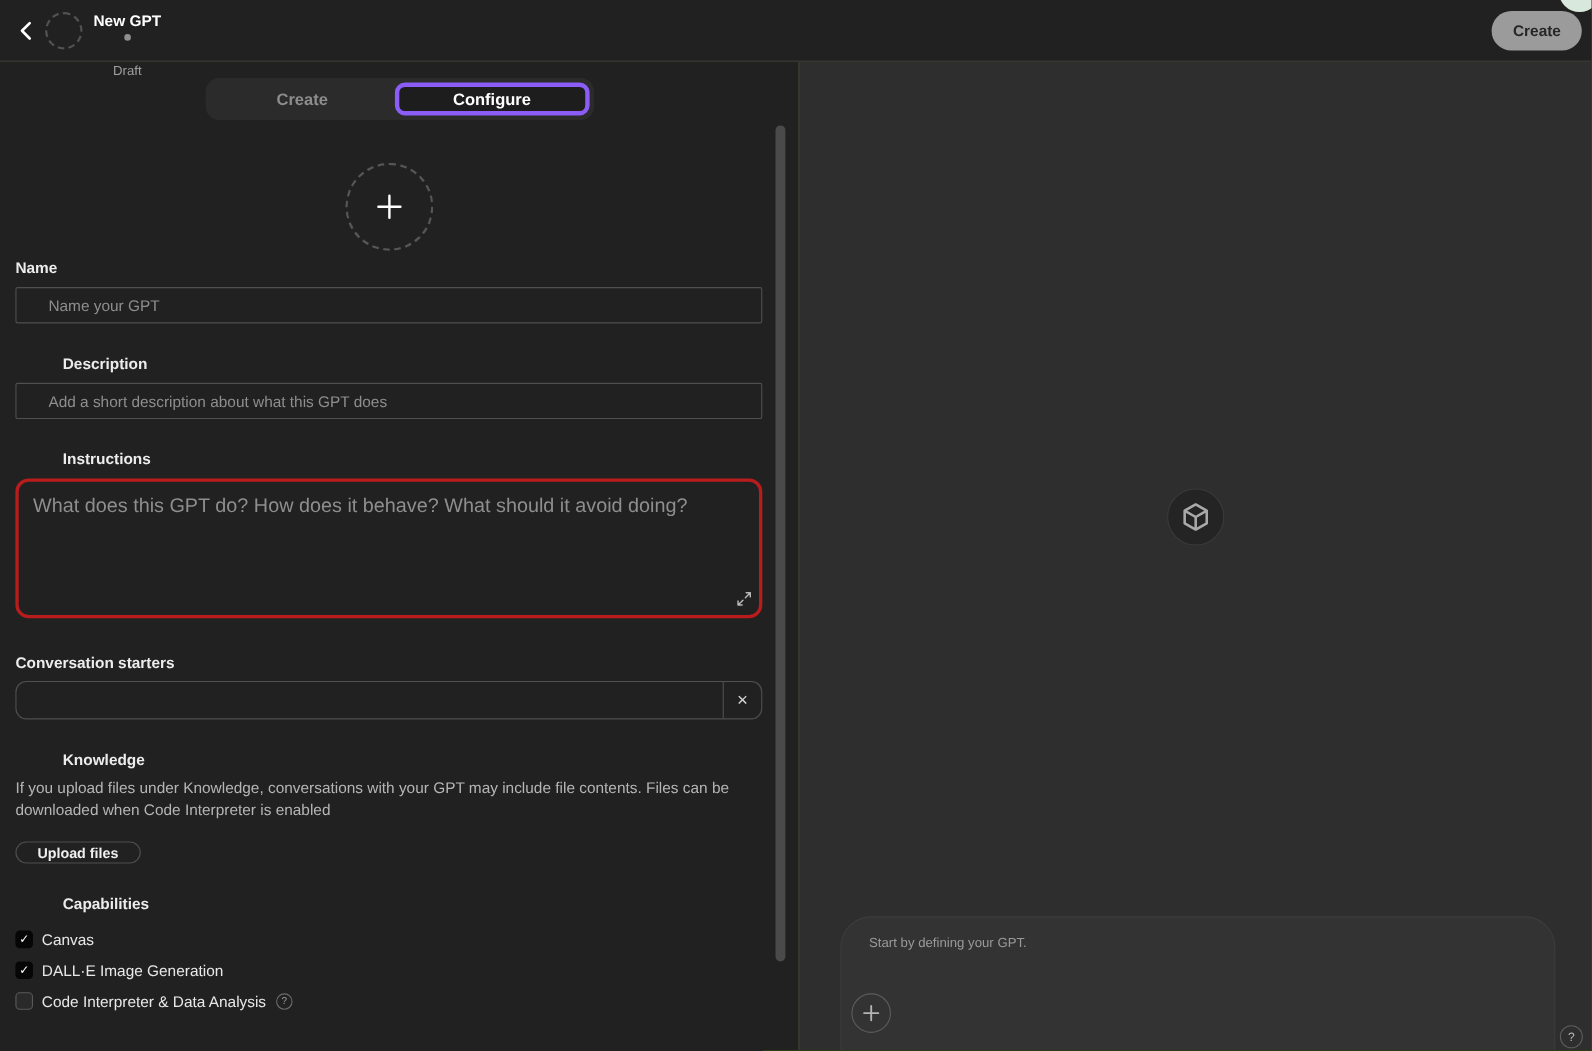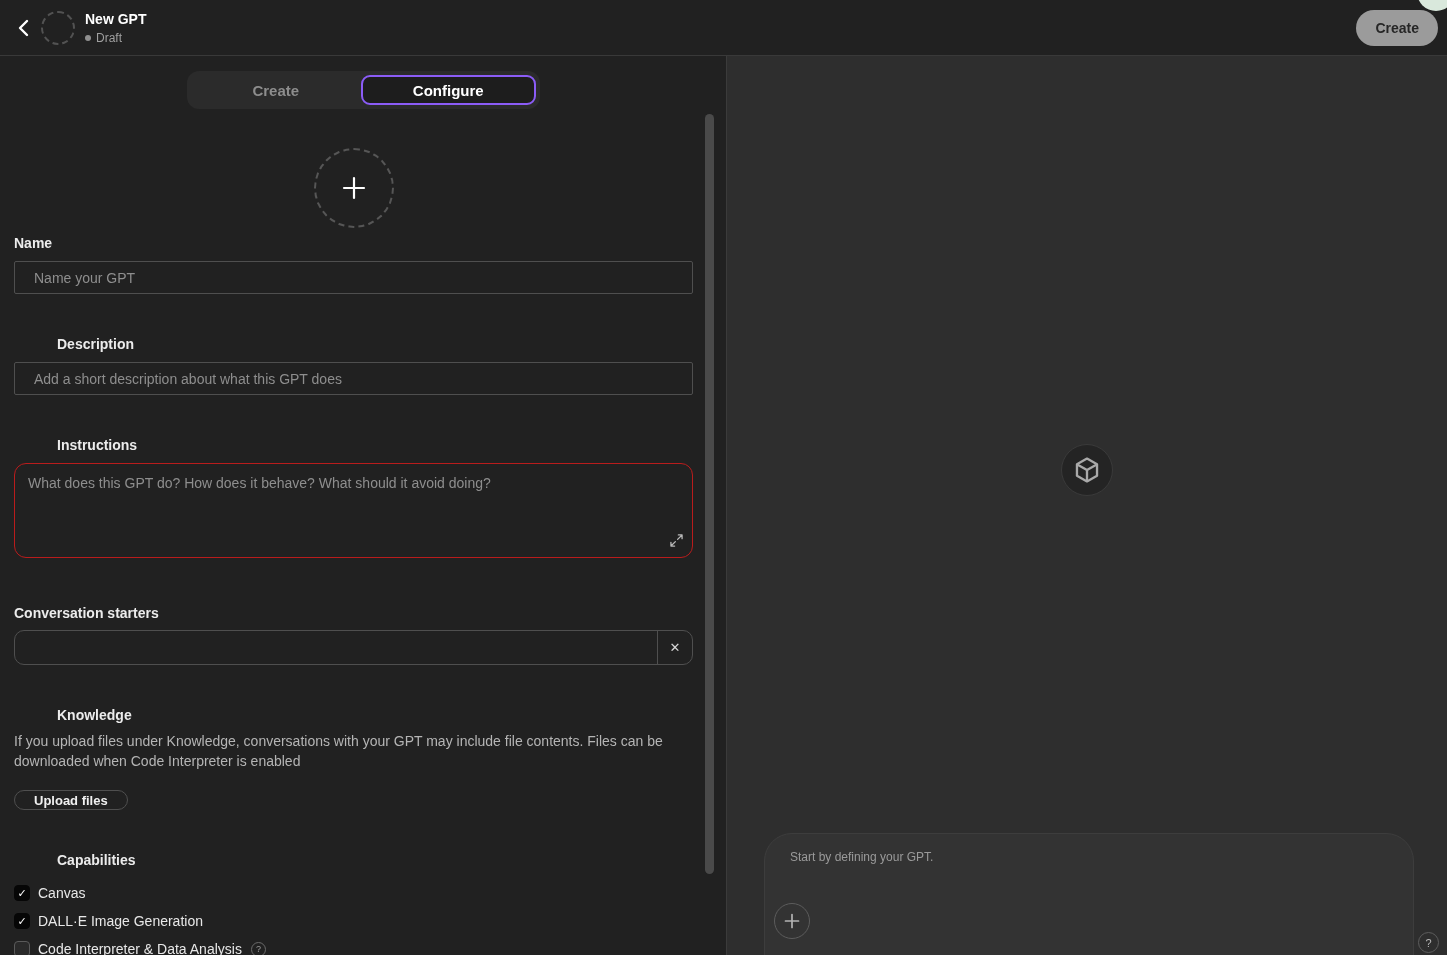--- a/index.html
+++ b/index.html
@@ -19,21 +19,21 @@
   .back-btn {
     position: absolute; left: 10px; top: 14px; width: 28px; height: 28px;
     display: flex; align-items: center; justify-content: center; cursor: pointer;
   }
   .hdr-avatar {
     position: absolute; left: 41px; top: 11px; width: 34px; height: 34px;
     border-radius: 50%; border: 2px dashed #525252;
   }
   .hdr-titles { position: absolute; left: 85px; top: 10px; }
   .hdr-title { font-size: 14px; font-weight: 700; color: #ffffff; line-height: 19px; }
-  .hdr-status { display: flex; align-items: center; gap: 5px; margin-top: 2px; }
+  .hdr-status { display: flex; align-items: center; gap: 20px; margin-top: 2px; flex-direction: column; }
   .hdr-status .dot { width: 6px; height: 6px; border-radius: 50%; background: #8f8f8f; }
   .hdr-status .txt { font-size: 12px; color: #9f9f9f; }
   .create-btn {
     position: absolute; right: 9px; top: 10px; height: 36px; padding: 0 19px;
     background: #9b9b9b; color: #262626; font-weight: 700; font-size: 14px;
     border: none; border-radius: 18px; display: flex; align-items: center; cursor: pointer;
   }
   .corner-avatar {
     position: absolute; right: -8px; top: -27px; width: 38px; height: 38px;
     border-radius: 50%; background: #d9e8dc; z-index: 6;
@@ -56,47 +56,47 @@
   
   .tabs {
     margin: 15px auto 0 auto; width: 353px; height: 38px;
     background: #2b2b2b; border-radius: 12px; display: flex; padding: 4px;
   }
   .tab {
     flex: 1; display: flex; align-items: center; justify-content: center;
     font-size: 15px; font-weight: 700; color: #8d8d8d; border-radius: 9px; cursor: pointer;
   }
   .tab.active {
-    background: #1d1d1d; border: 2px solid #8b5cf6; color: #ffffff;
+    background: #1d1d1d; border: 4px solid #8b5cf6; color: #ffffff;
   }
 
   
   .form-col { margin-left: 14px; width: 679px; }
   .avatar-wrap { display: flex; justify-content: center; margin-top: 39px; }
   .avatar-upload {
     width: 80px; height: 80px; border-radius: 50%; border: 2px dashed #565656;
     display: flex; align-items: center; justify-content: center; cursor: pointer;
   }
   .field-label { font-size: 14px; font-weight: 700; color: #ececec; line-height: 18px; }
   .mt-name  { margin-top: 6px; }
-  .mt-sect  { margin-top: 41px; padding-left: 43px; }
-  .mt-conv  { margin-top: 46px; }
+  .mt-sect  { margin-top: 27px; padding-left: 43px; }
+  .mt-conv  { margin-top: 31px; }
 
   .text-input {
     margin-top: 9px; width: 679px; height: 33px;
     background: transparent; border: 1px solid #4f4f4f; border-radius: 2px;
-    color: #ececec; font-size: 14px; padding: 0 19px; outline: none;
+    color: #ececec; font-size: 14px; padding: 0 29px; outline: none;
     font-family: "Liberation Sans", sans-serif;
   }
   .text-input::placeholder, .textarea::placeholder { color: #8e8e8e; }
   .textarea-wrap { position: relative; margin-top: 9px; width: 679px; }
   .textarea {
-    width: 679px; height: 95px; background: transparent;
-    border: 1px solid #b91c1c; border-radius: 12px; color: #ececec;
-    font-size: 14px; padding: 11px 13px; resize: none; outline: none;
+    width: 679px; height: 127px; background: transparent;
+    border: 3px solid #b91c1c; border-radius: 12px; color: #ececec;
+    font-size: 18px; padding: 11px 13px; resize: none; outline: none;
     font-family: "Liberation Sans", sans-serif; display: block;
   }
   .expand-handle {
     position: absolute; right: 8px; bottom: 9px; width: 18px; height: 18px;
     display: flex; align-items: center; justify-content: center; cursor: pointer;
   }
 
   .starter-row {
     margin-top: 8px; width: 679px; height: 35px;
     border: 1px solid #4f4f4f; border-radius: 10px; display: flex; align-items: stretch;

